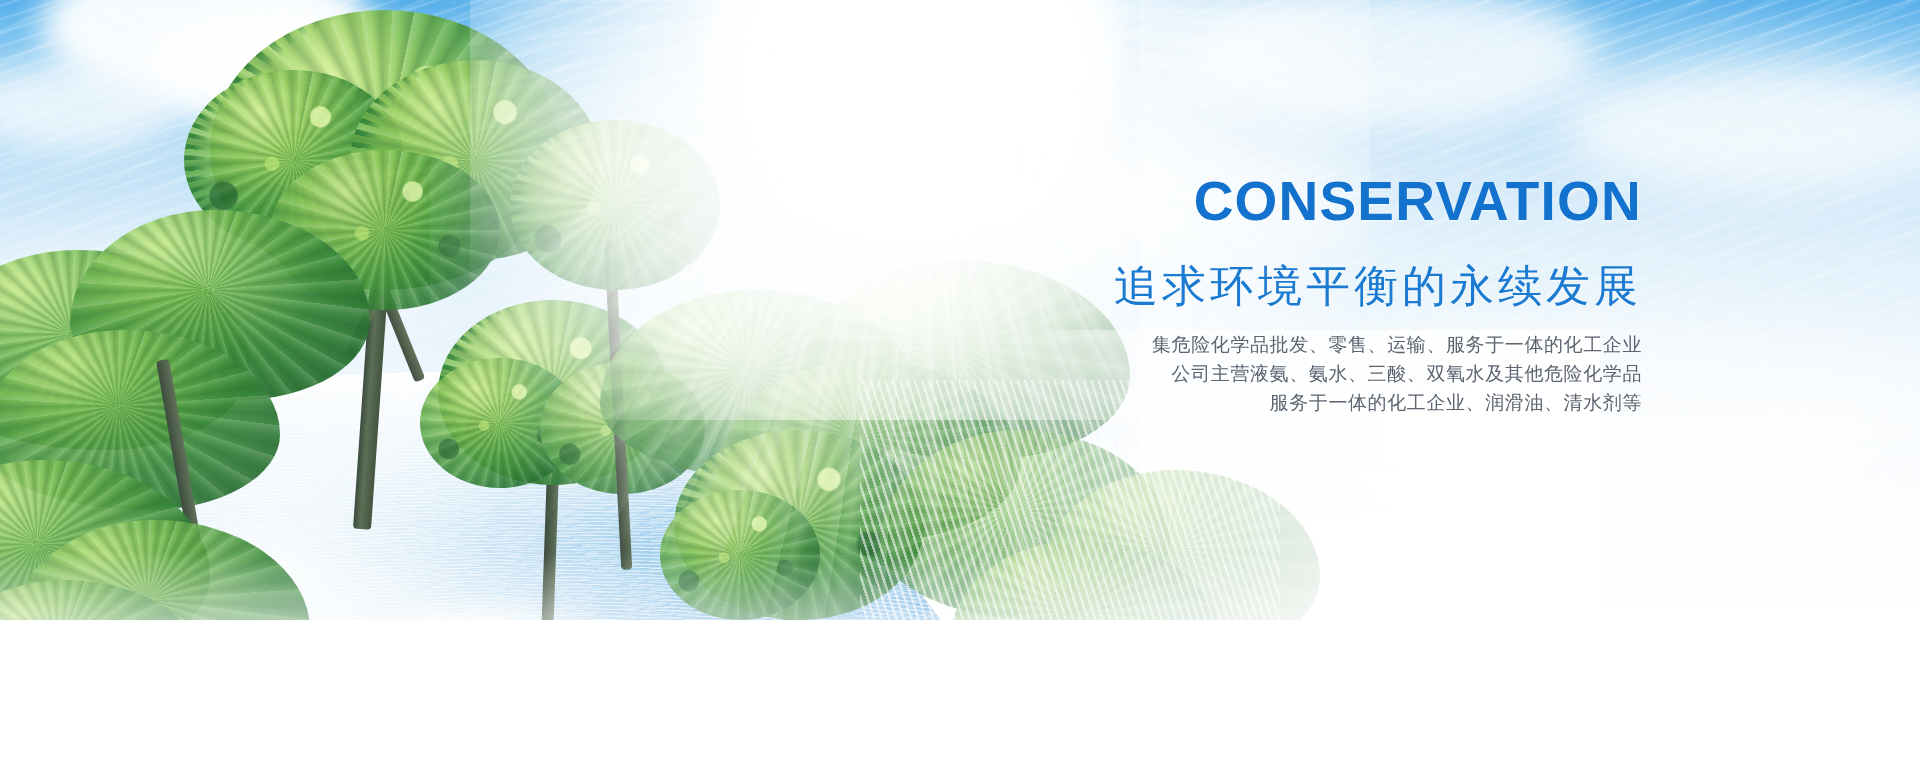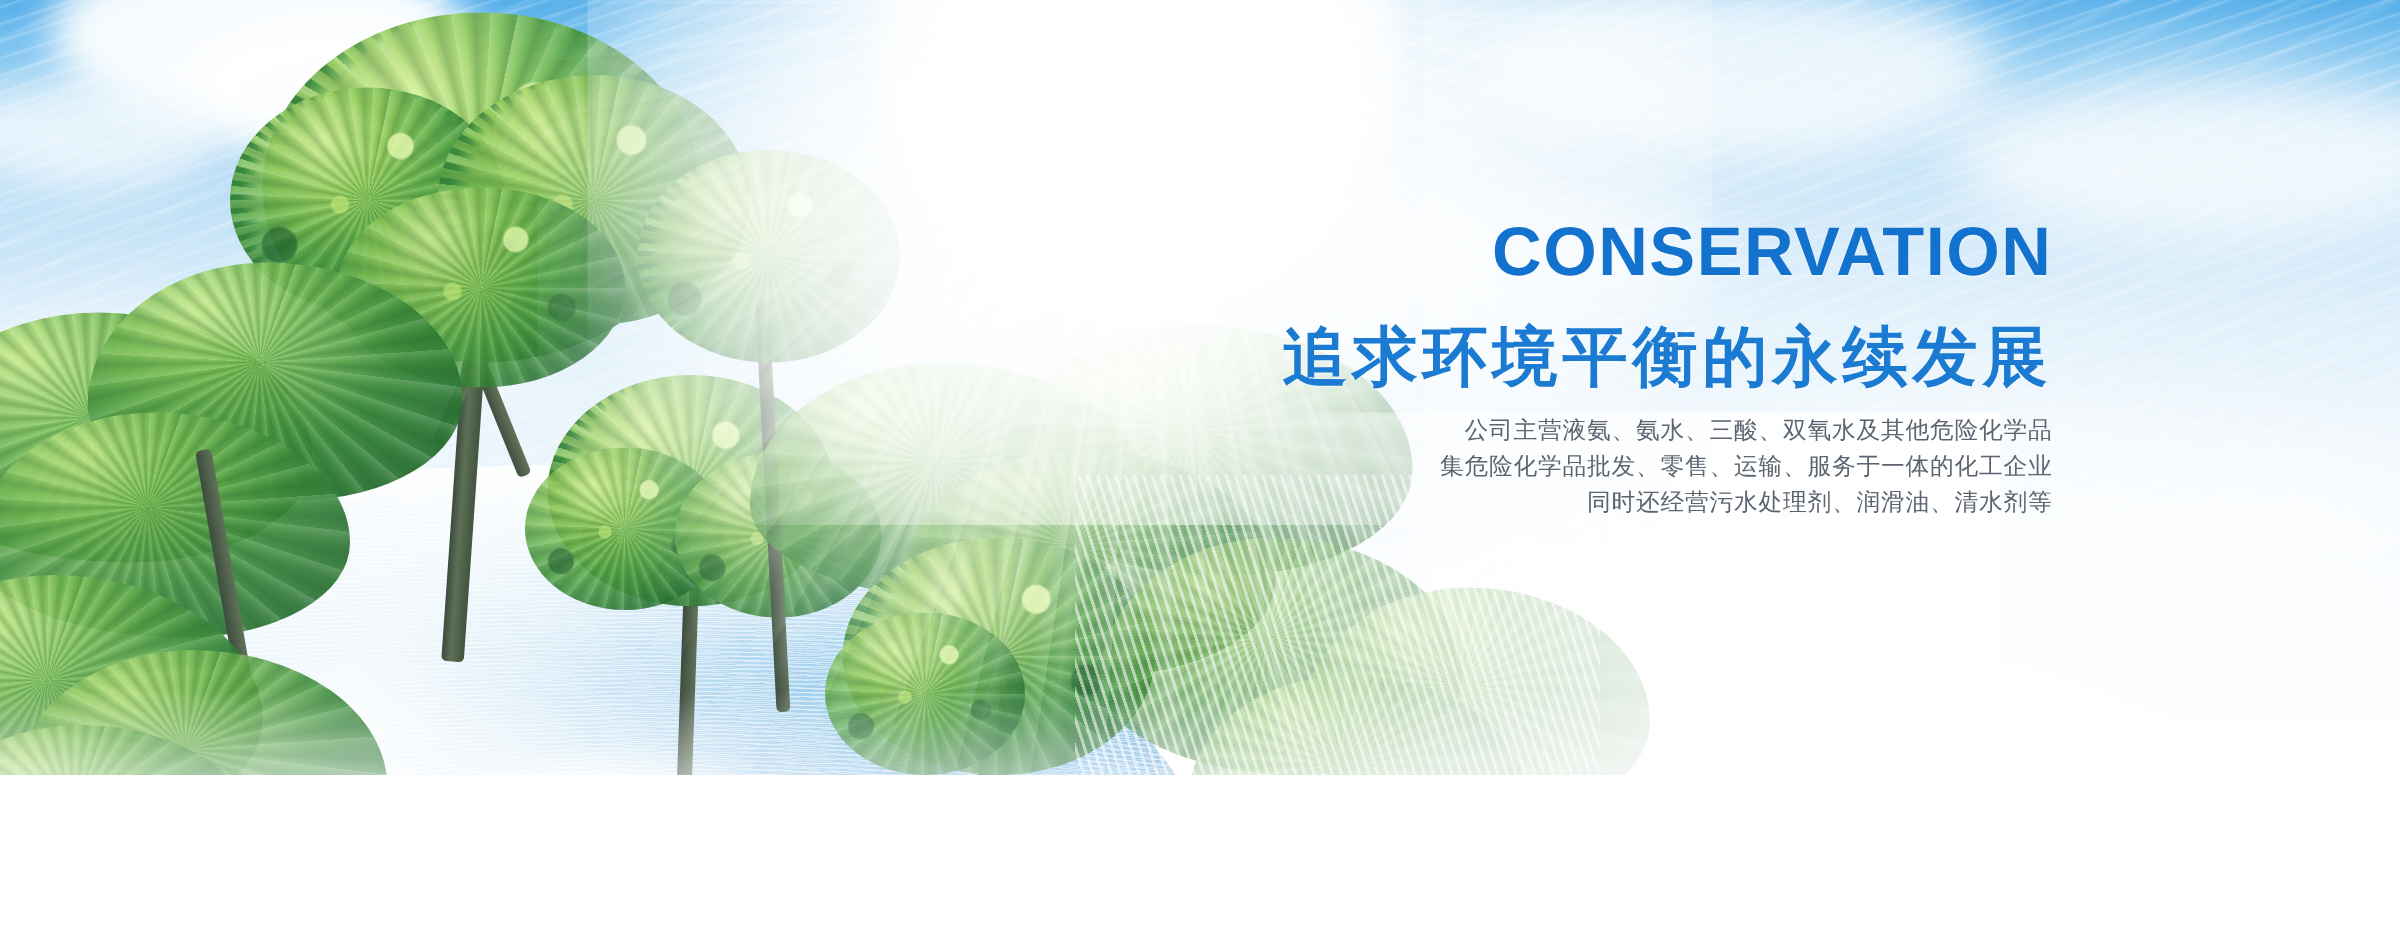--- a/index.html
+++ b/index.html
@@ -202,25 +202,25 @@
     color:#1372cd;
     font-weight:bold;
     font-size:55px;
     line-height:66px;
     letter-spacing:1.2px;
     text-shadow:0 1px 2px rgba(255,255,255,.75);
     margin:0;
   }
   .headline-cn{
     color:#1b7ad1;
-    font-size:52px;
+    font-size:44px;
     line-height:56px;
     letter-spacing:4px;
     margin:24px 0 0 0;
-    font-weight:700;
+    font-weight:400;
     text-shadow:0 1px 2px rgba(255,255,255,.7);
   }
   .desc{
     margin:16px 0 0 0;
     color:#5c6470;
     font-size:19px;
     line-height:29px;
     letter-spacing:.6px;
   }
   .desc div{white-space:nowrap;}
@@ -326,19 +326,19 @@
   <div class="sun-glow"></div>
   <div class="sun-core"></div>
   <div class="bloom"></div>
   <div class="right-fade"></div>
   <div class="bottom-fade"></div>
 
   <div class="copy">
     <div class="headline-en">CONSERVATION</div>
     <div class="headline-cn">追求环境平衡的永续发展</div>
     <div class="desc">
+      <div>集危险化学品批发、零售、运输、服务于一体的化工企业</div>
       <div>公司主营液氨、氨水、三酸、双氧水及其他危险化学品</div>
-      <div>集危险化学品批发、零售、运输、服务于一体的化工企业</div>
-      <div>同时还经营污水处理剂、润滑油、清水剂等</div>
+      <div>服务于一体的化工企业、润滑油、清水剂等</div>
     </div>
   </div>
 
 </div>
 
 </body></html>

